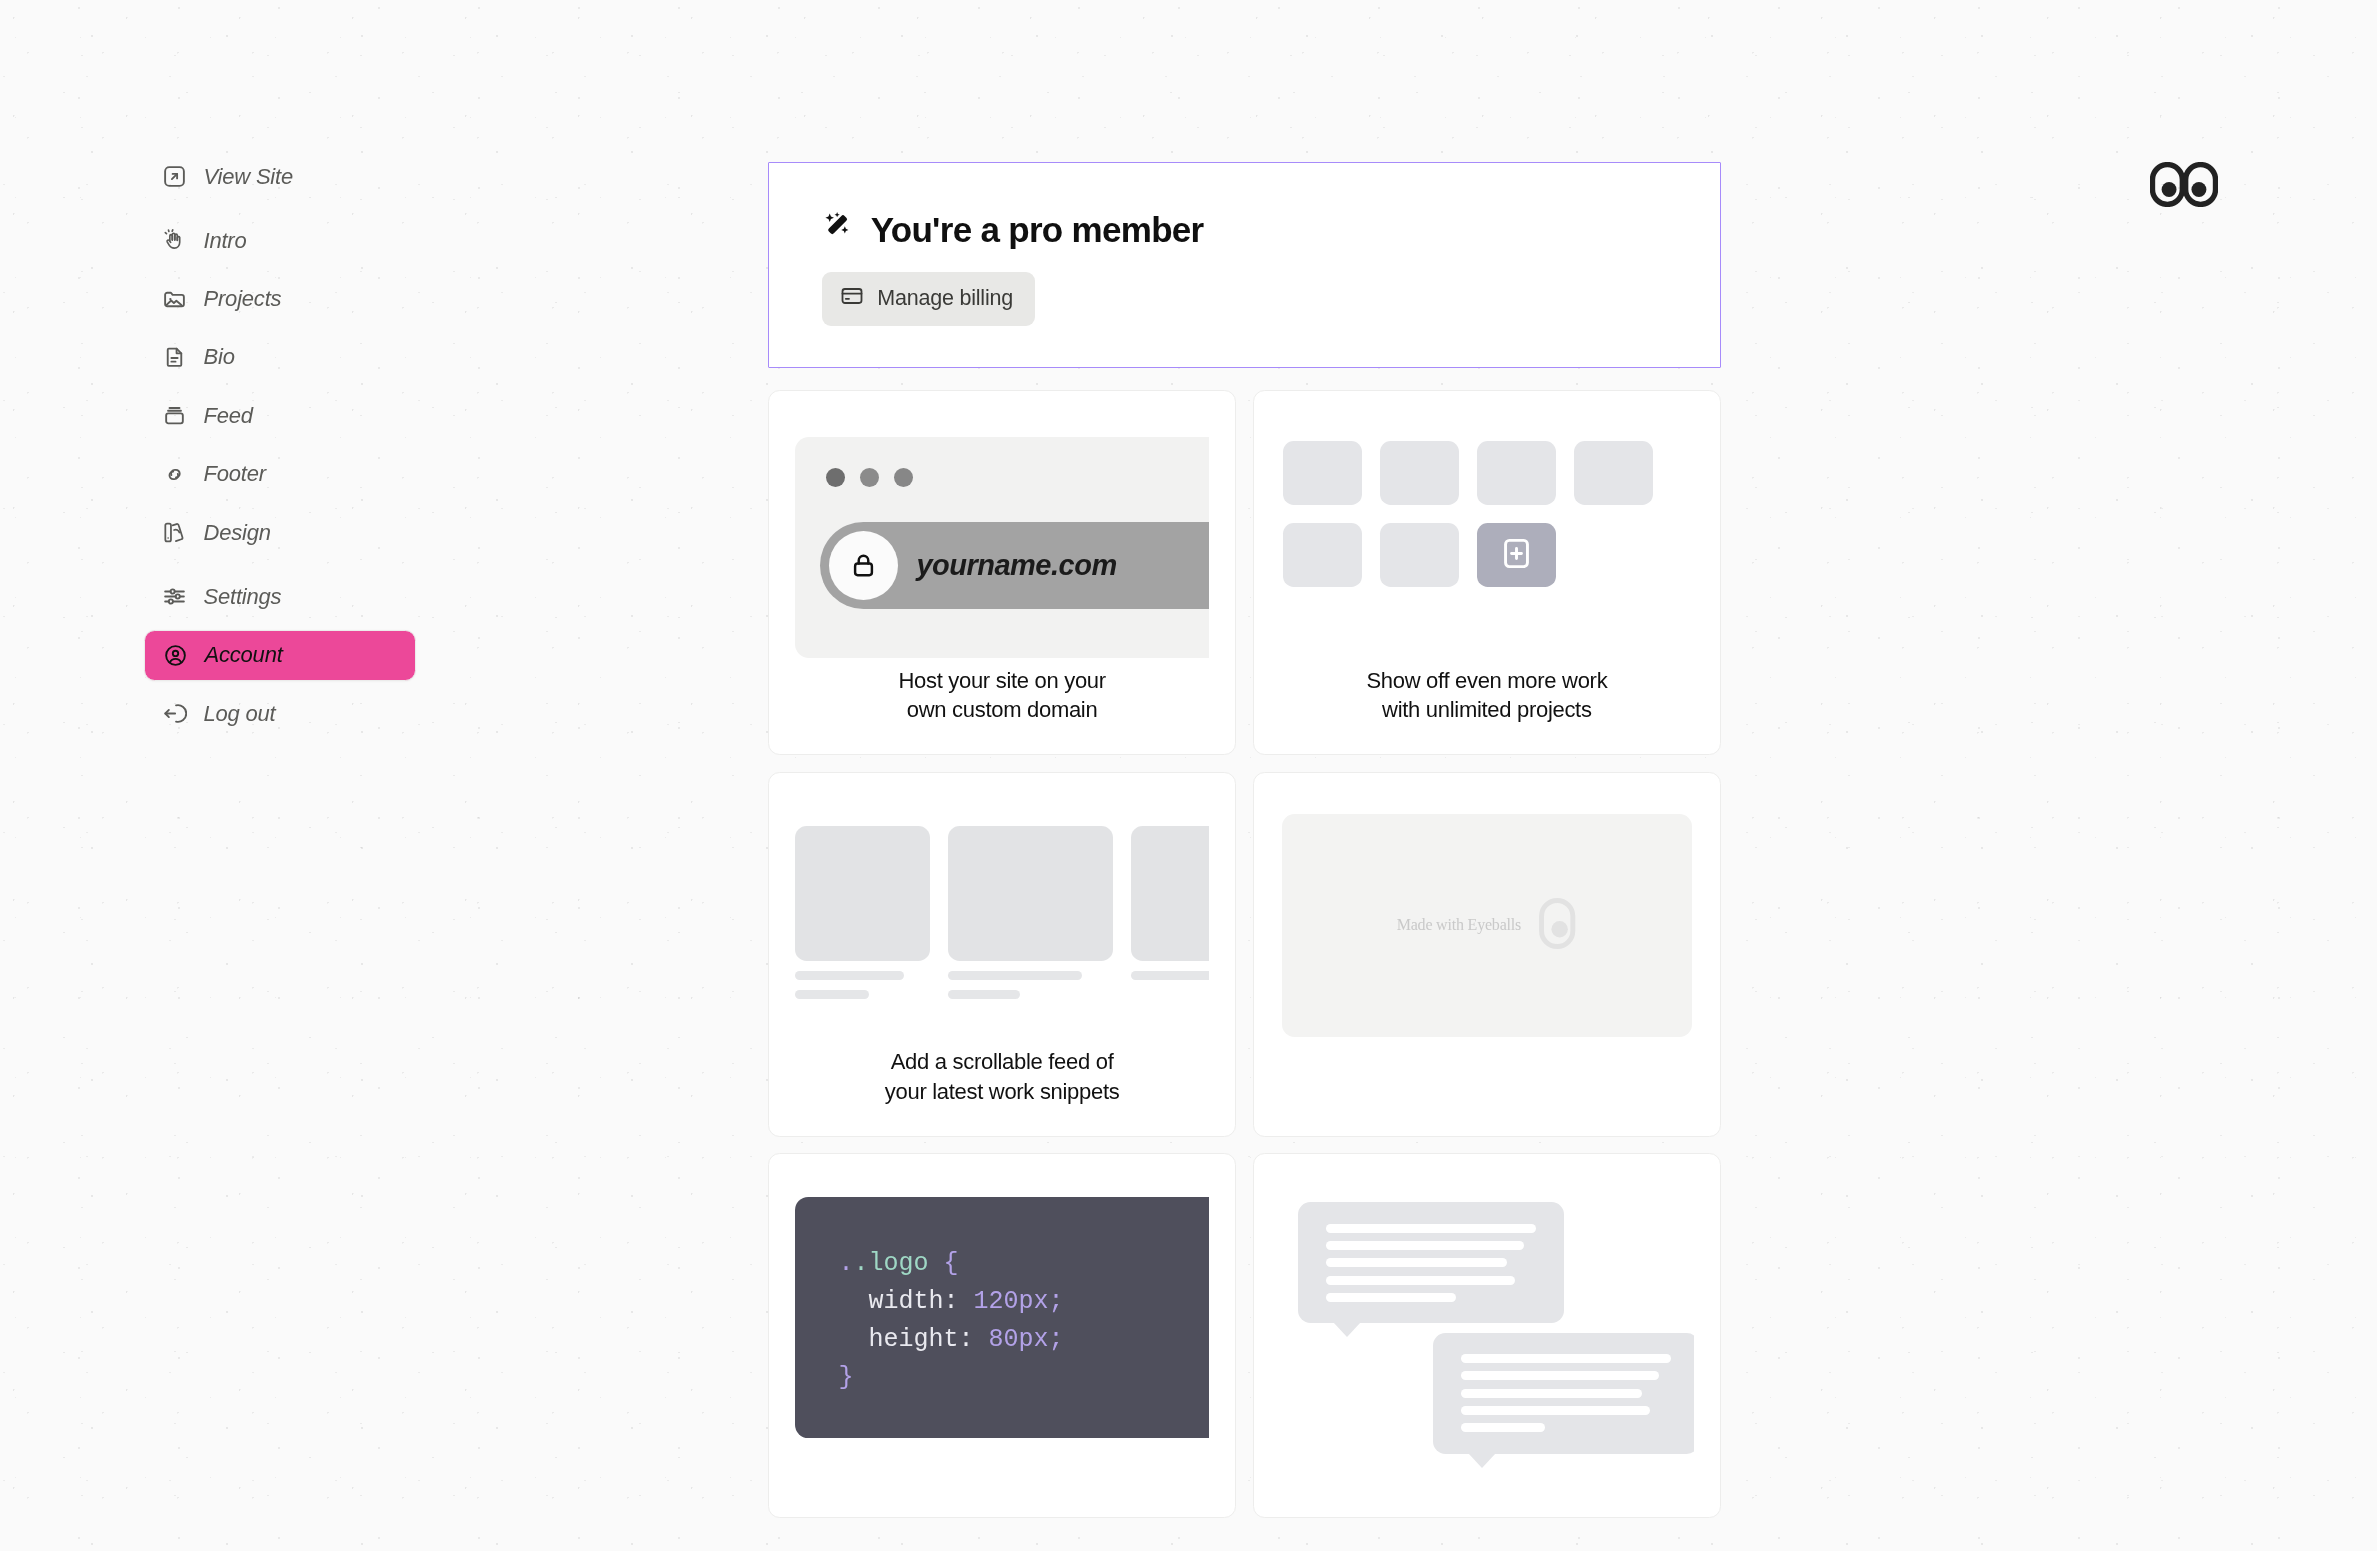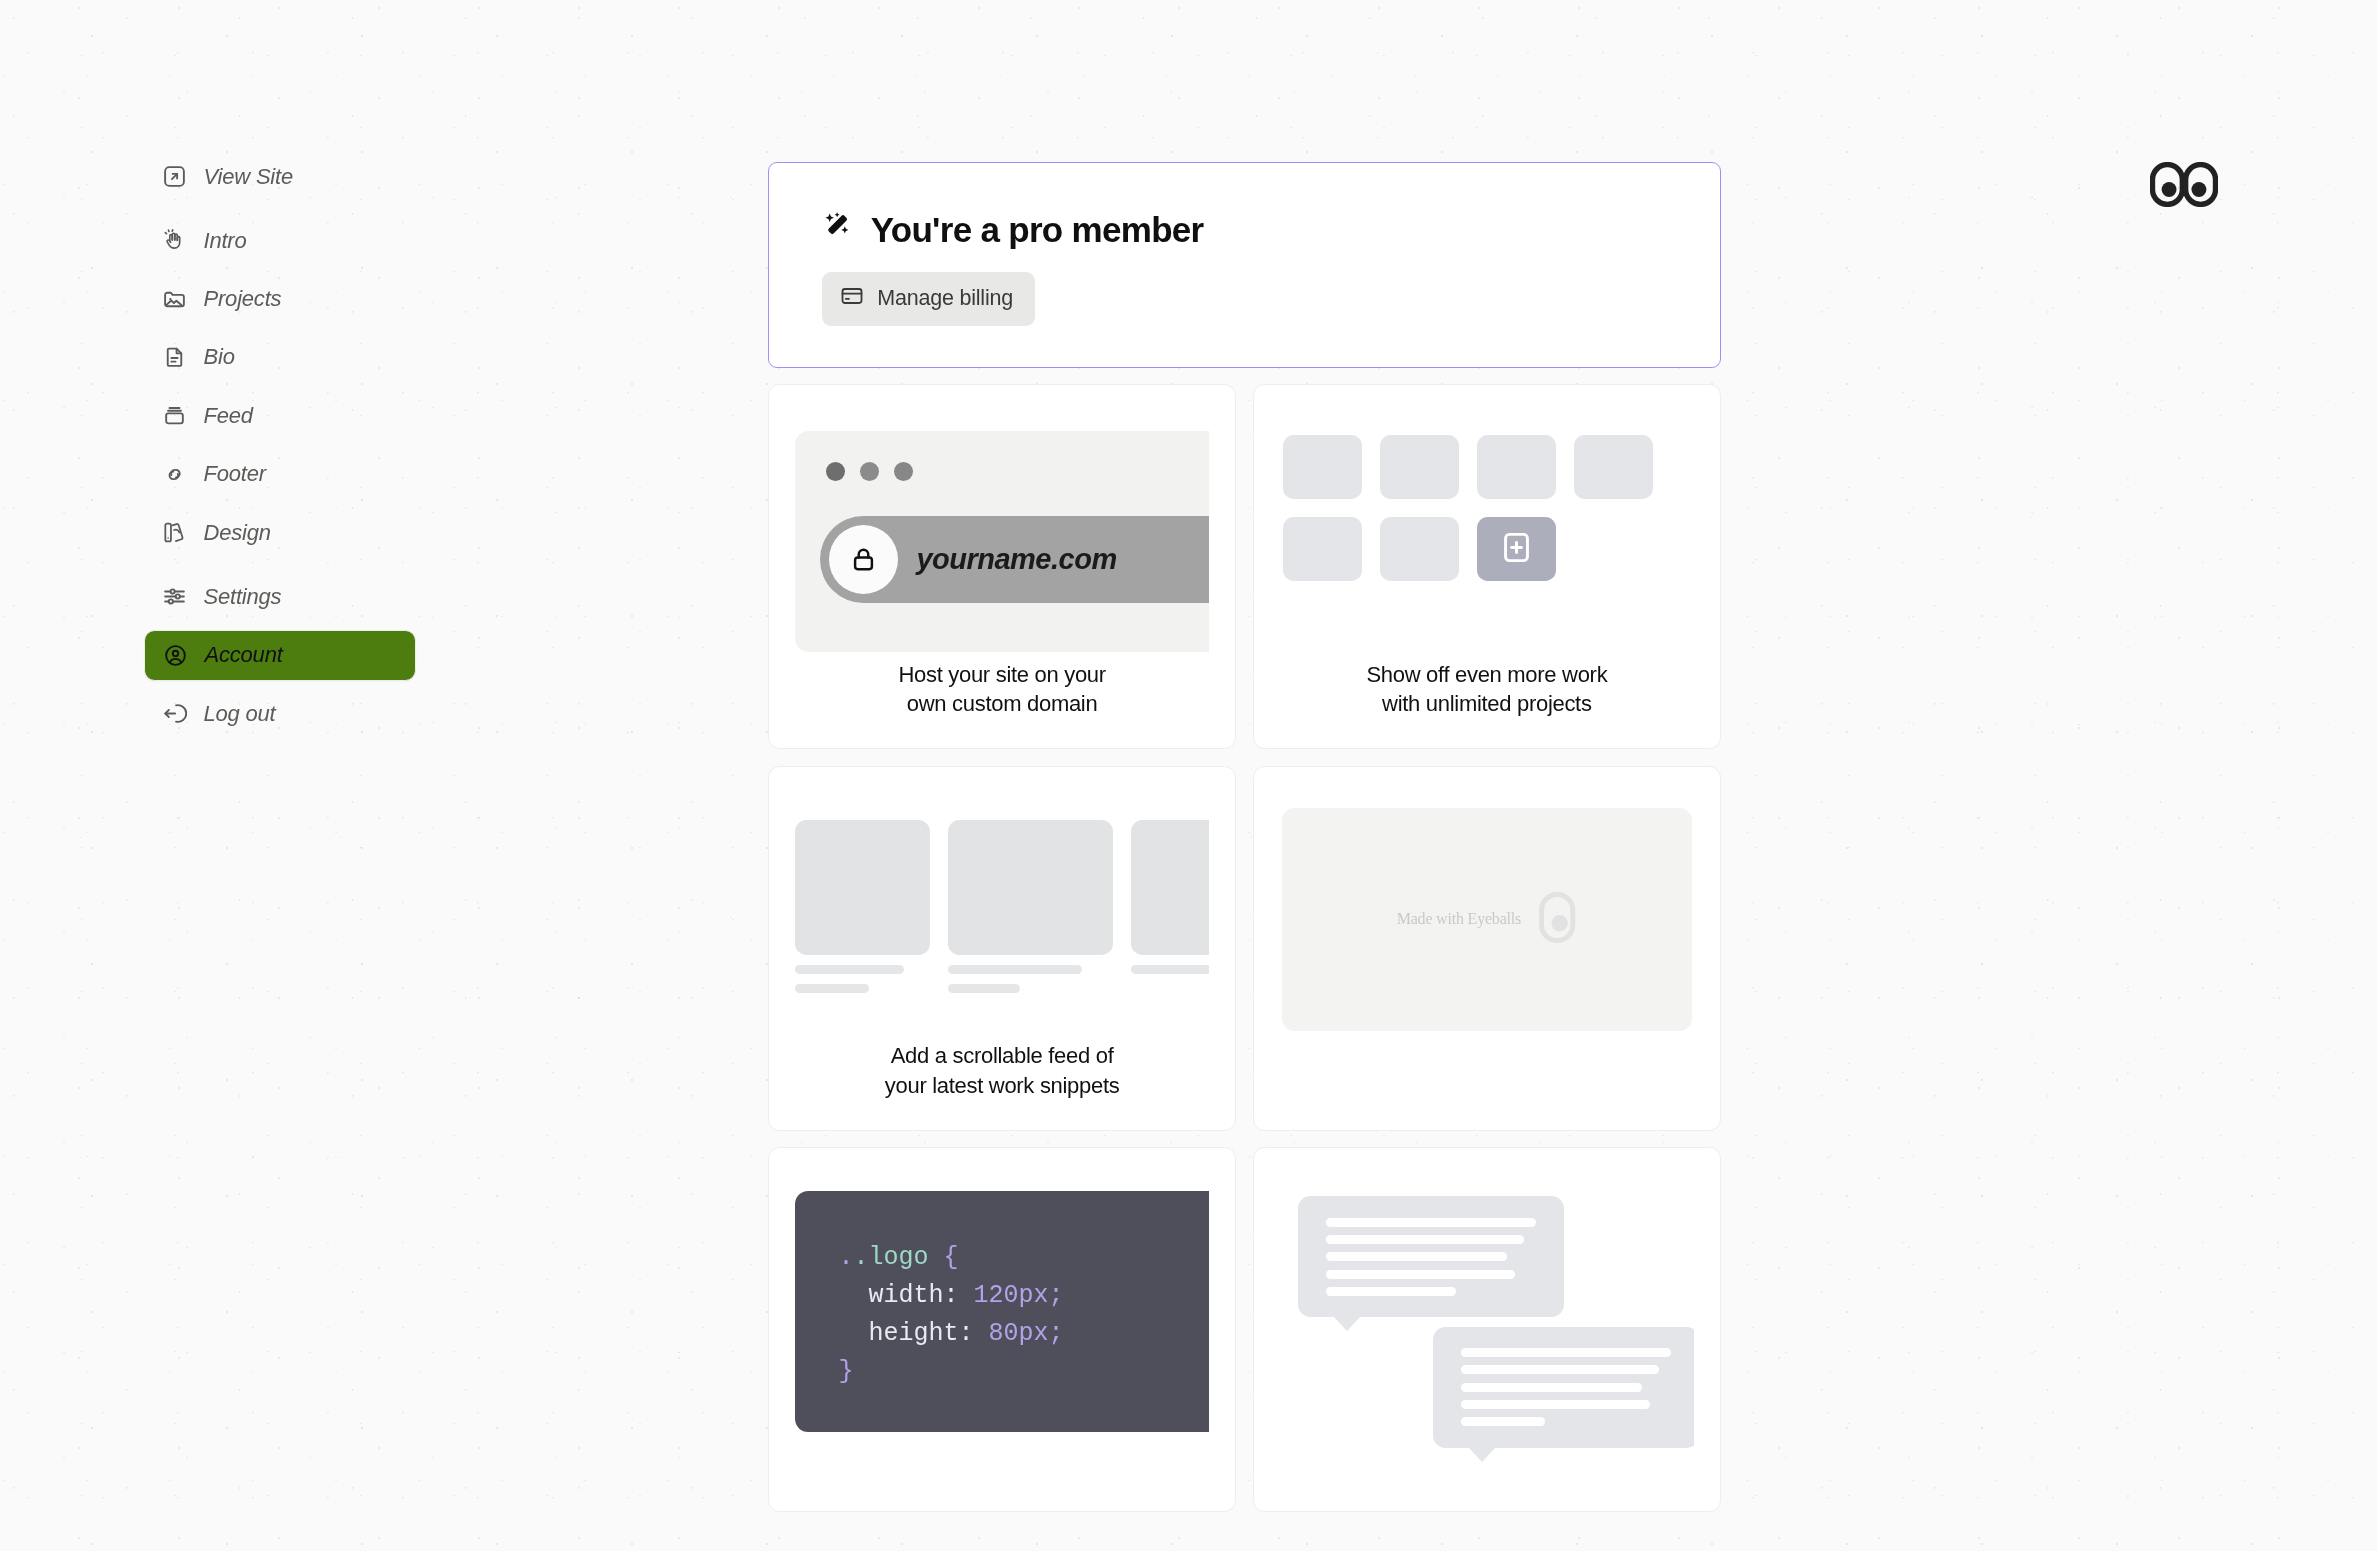--- a/index.html
+++ b/index.html
@@ -49,21 +49,21 @@
     white-space: nowrap;
     font-style: italic;
   }
   .nav-item .ico {
     width: 25px; height: 25px;
     flex: 0 0 25px;
     display: flex; align-items: center; justify-content: center;
   }
   .nav-item .ico svg { display: block; }
   .nav-item.selected {
-    background: #4d7c0f;
+    background: #ec4899;
     border: 1.2px solid #ececeb;
     color: #111111;
     box-shadow: 0 0.8px 1.7px rgba(0,0,0,0.035);
   }
   .nav-item.selected .ico svg { stroke: #111111; }
   .nav-gap-lg { height: 13.2px; }
   .nav-gap-sm { height: 7.4px; }
 
   
   #logo {
@@ -79,23 +79,23 @@
     position: absolute;
     left: 768px;
     top: 162px;
     width: 953px;
   }
 
   
   #pro-banner {
     background: #ffffff;
     border: 1.7px solid #a78bfa;
-    border-radius: 9px;
+    border-radius: 1px;
     padding: 46px 53px 41px 53px;
-    margin-bottom: 16px;
+    margin-bottom: 22px;
   }
   #pro-title {
     display: flex;
     align-items: center;
     gap: 15.7px;
     font-size: 35px;
     font-weight: bold;
     letter-spacing: -0.7px;
     color: #101010;
     margin-bottom: 21.5px;

